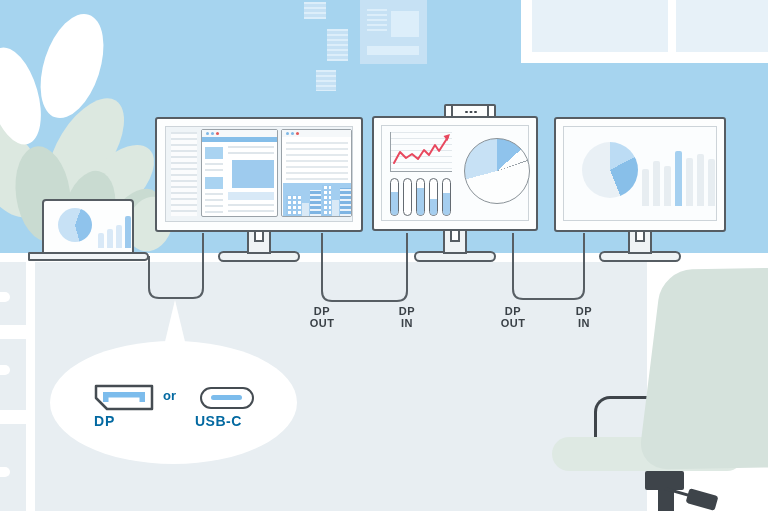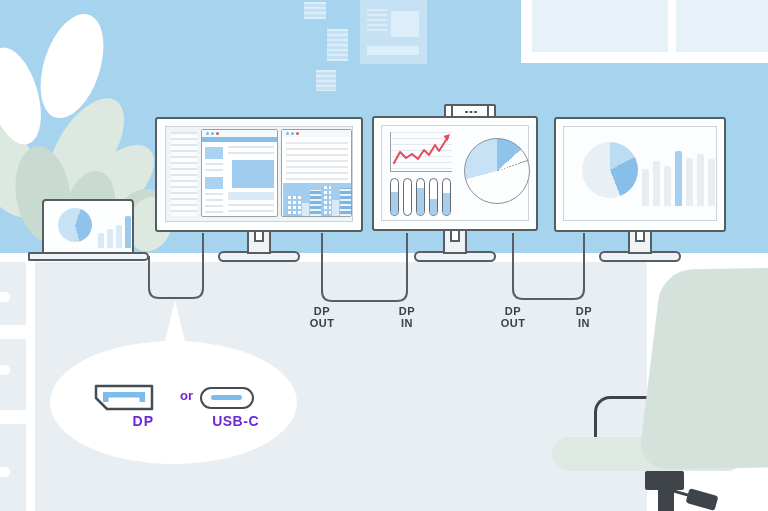--- a/index.html
+++ b/index.html
@@ -51,21 +51,21 @@
   .conn-label{position:absolute;width:60px;text-align:center;color:#3A4147;font-weight:bold;
               font-size:11px;line-height:12px;letter-spacing:0.5px;}
   .conn-label span{display:block;}
   
   .balloon{position:absolute;left:50px;top:341px;width:247px;height:123px;border-radius:50%;background:#FFFFFF;}
   .balloon-tip{position:absolute;left:163px;top:300px;width:0;height:0;
                border-left:12px solid transparent;border-right:12px solid transparent;border-bottom:50px solid #FFFFFF;}
   .usbc{position:absolute;box-sizing:border-box;left:200px;top:387px;width:54px;height:22px;background:#fff;
         border:2.5px solid #454C52;border-radius:11px;}
   .usbc .pin{position:absolute;left:9px;top:6px;width:31px;height:5px;border-radius:3px;background:#7CBCEC;}
-  .callout-txt{position:absolute;color:#6d28d9;font-weight:bold;text-align:right;}
+  .callout-txt{position:absolute;color:#0369a1;font-weight:bold;text-align:left;}
   
   .armrest{position:absolute;left:594px;top:396px;width:54px;height:48px;
            border-top:3px solid #3E444A;border-left:3px solid #3E444A;border-top-left-radius:16px;}
   .seat{position:absolute;left:552px;top:437px;width:192px;height:34px;border-radius:17px;background:#DEE9E3;}
   .seatback{position:absolute;left:650px;top:268px;width:200px;height:200px;border-radius:30px;background:#D5E2DC;
             transform:skewX(-8deg) rotate(-1deg);}
   .ped{background:#3E444A;position:absolute;}
 </style>
 </head>
 <body>

